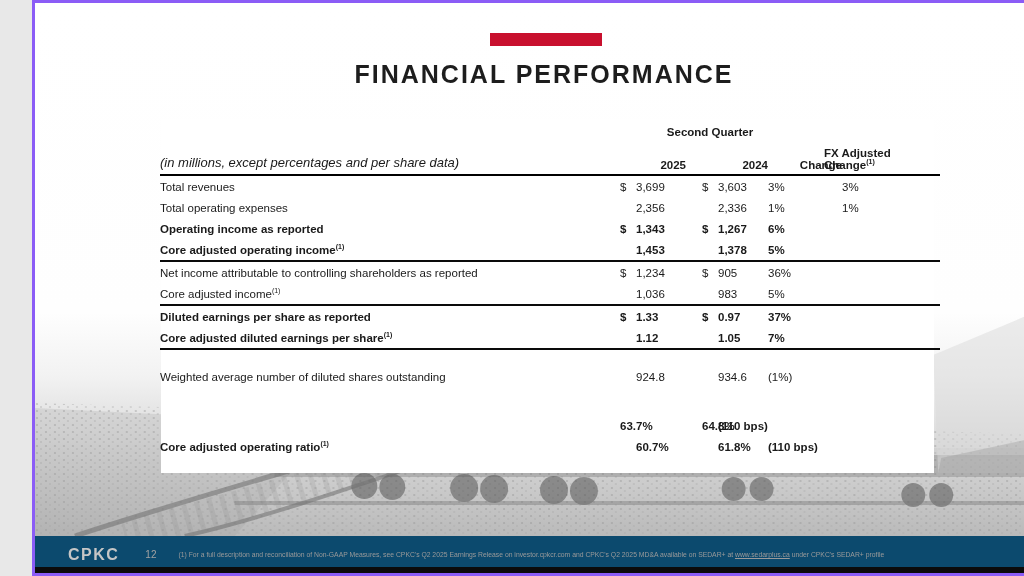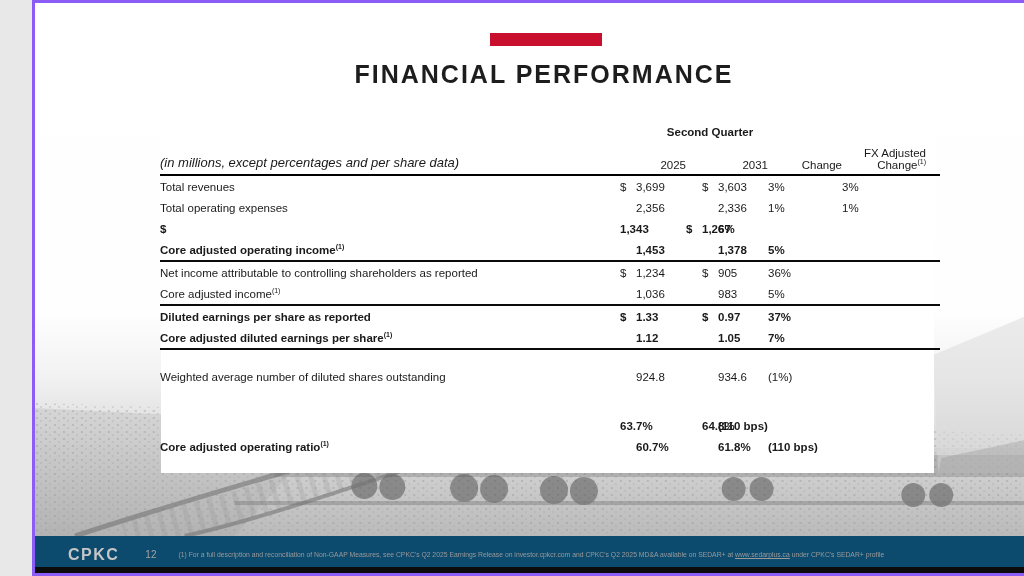--- a/index.html
+++ b/index.html
@@ -17,22 +17,22 @@
   }
   .table{position:absolute;left:125px;top:120px;width:780px;font-size:11.5px;}
   .grid{
     display:grid;grid-template-columns:1fr 16px 50px 16px 16px 50px 74px 58px;
     padding-right:40px;align-items:center;
   }
   .hdr1{height:17px;}
   .hdr1 .sq{grid-column:3/7;text-align:center;font-weight:700;padding-left:16px;white-space:nowrap;}
   .hdr2{height:31px;align-items:end;padding-bottom:3px;}
   .hdr2 .note{font-style:italic;font-size:13px;padding-bottom:1px;}
-  .hdr2 .h{font-weight:400;text-align:right;}
-  .hdr2 .hfx{font-weight:400;text-align:right;white-space:nowrap;line-height:1.05;margin-left:-18px;margin-right:-26px;}
+  .hdr2 .h{font-weight:700;text-align:right;}
+  .hdr2 .hfx{font-weight:700;text-align:left;white-space:nowrap;line-height:1.05;margin-left:-18px;margin-right:-26px;}
   .hdr-rule{border-bottom:2.5px solid #000;}
   .row{height:21px;}
   .row.rule{border-bottom:2px solid #0a0a0a;}
   .row.b{font-weight:700;}
   .c{white-space:nowrap;}
   .label{overflow:visible;}
   .d{text-align:left;}
   .num{text-align:left;}
   sup{font-size:7px;vertical-align:super;line-height:0;}
   .footer{
@@ -110,21 +110,21 @@
       <div class="c sq">Second Quarter</div>
       <div class="c"></div>
         <div class="c"></div>
     </div>
     <div class="grid hdr2">
       <div class="c note">(in millions, except percentages and per share data)</div>
       <div class="c"></div>
       <div class="c h">2025</div>
       <div class="c"></div>
         <div class="c"></div>
-      <div class="c h">2031</div>
+      <div class="c h">2024</div>
       <div class="c h">Change</div>
       <div class="c hfx">
         <span>FX Adjusted</span><br>
         <span>Change</span><sup>(1)</sup>
       </div>
     </div>
     <div class="hdr-rule"></div>
     <div>
         <div class="grid row">
     <div class="c label"><span>Total revenues</span><sup></sup></div>
@@ -140,20 +140,21 @@
     <div class="c label"><span>Total operating expenses</span><sup></sup></div>
     <div class="c d"></div>
     <div class="c num">2,356</div>
     <div class="c"></div>
     <div class="c d"></div>
     <div class="c num">2,336</div>
     <div class="c num">1%</div>
     <div class="c num">1%</div>
   </div>
         <div class="grid row b">
+    <div class="c label"><span>Operating income as reported</span><sup></sup></div>
     <div class="c d">$</div>
     <div class="c num">1,343</div>
     <div class="c"></div>
     <div class="c d">$</div>
     <div class="c num">1,267</div>
     <div class="c num">6%</div>
     <div class="c num"></div>
   </div>
         <div class="grid row b rule">
     <div class="c label"><span>Core adjusted operating income</span><sup>(1)</sup></div>

